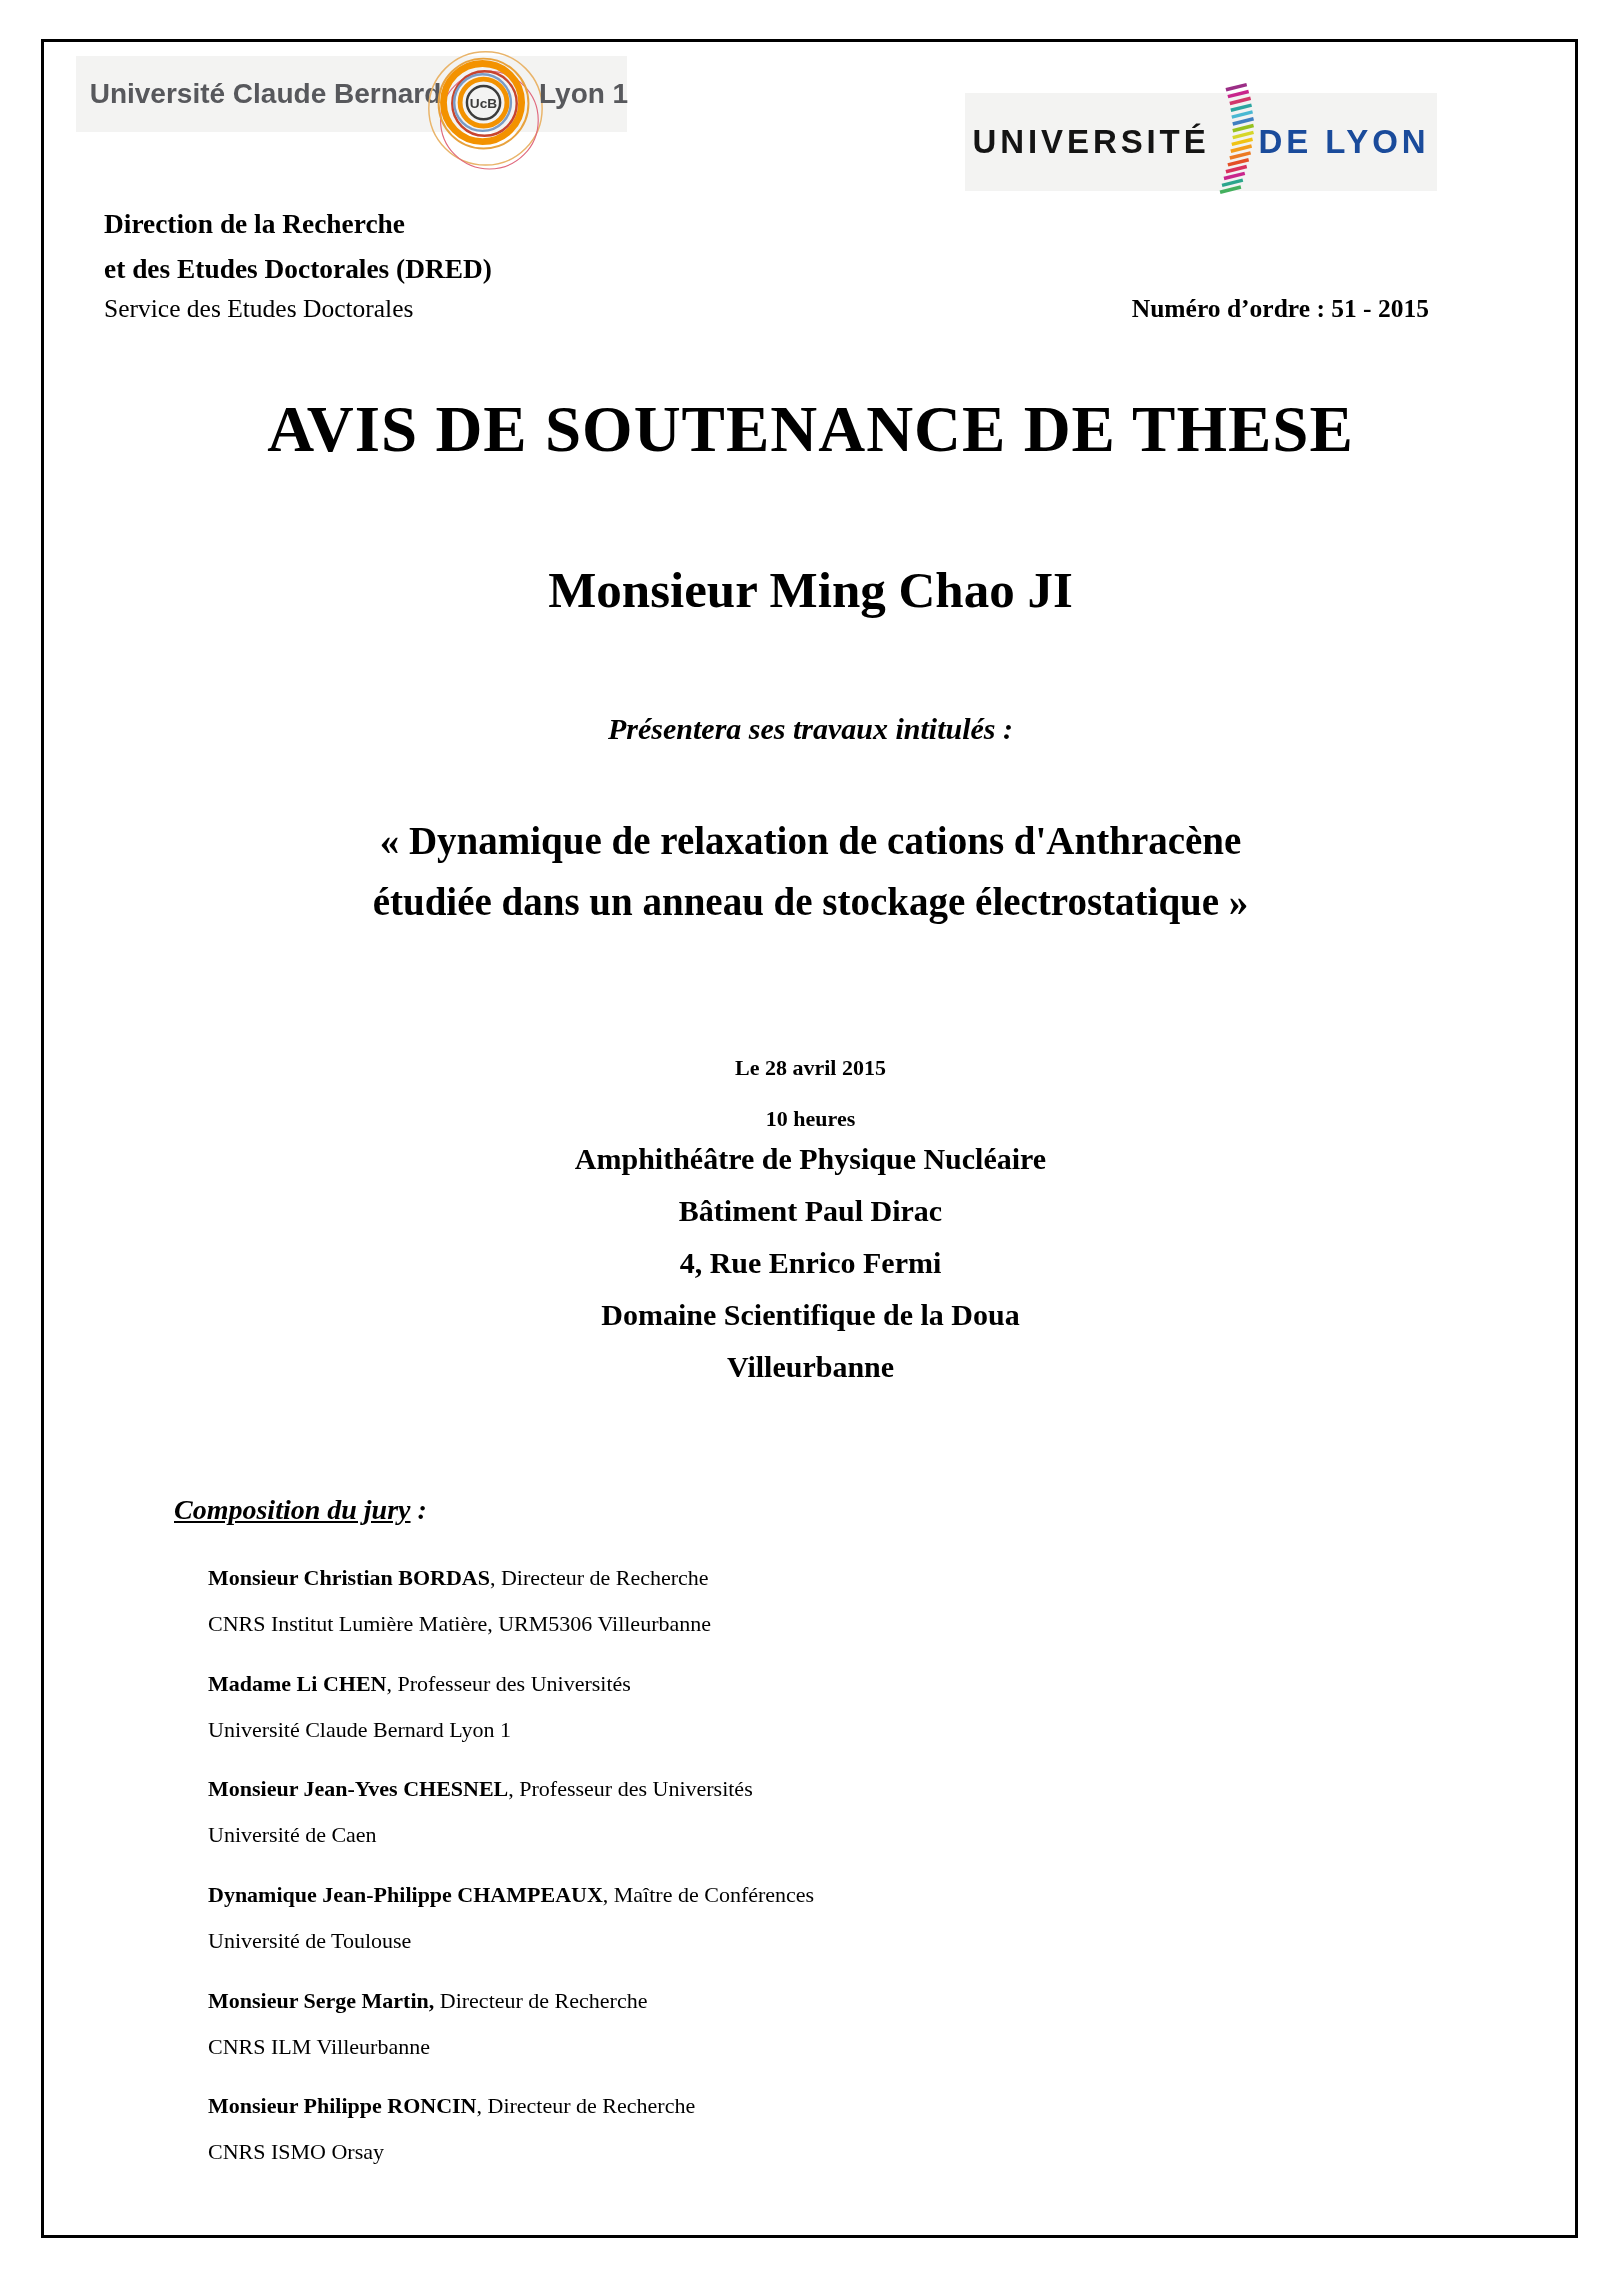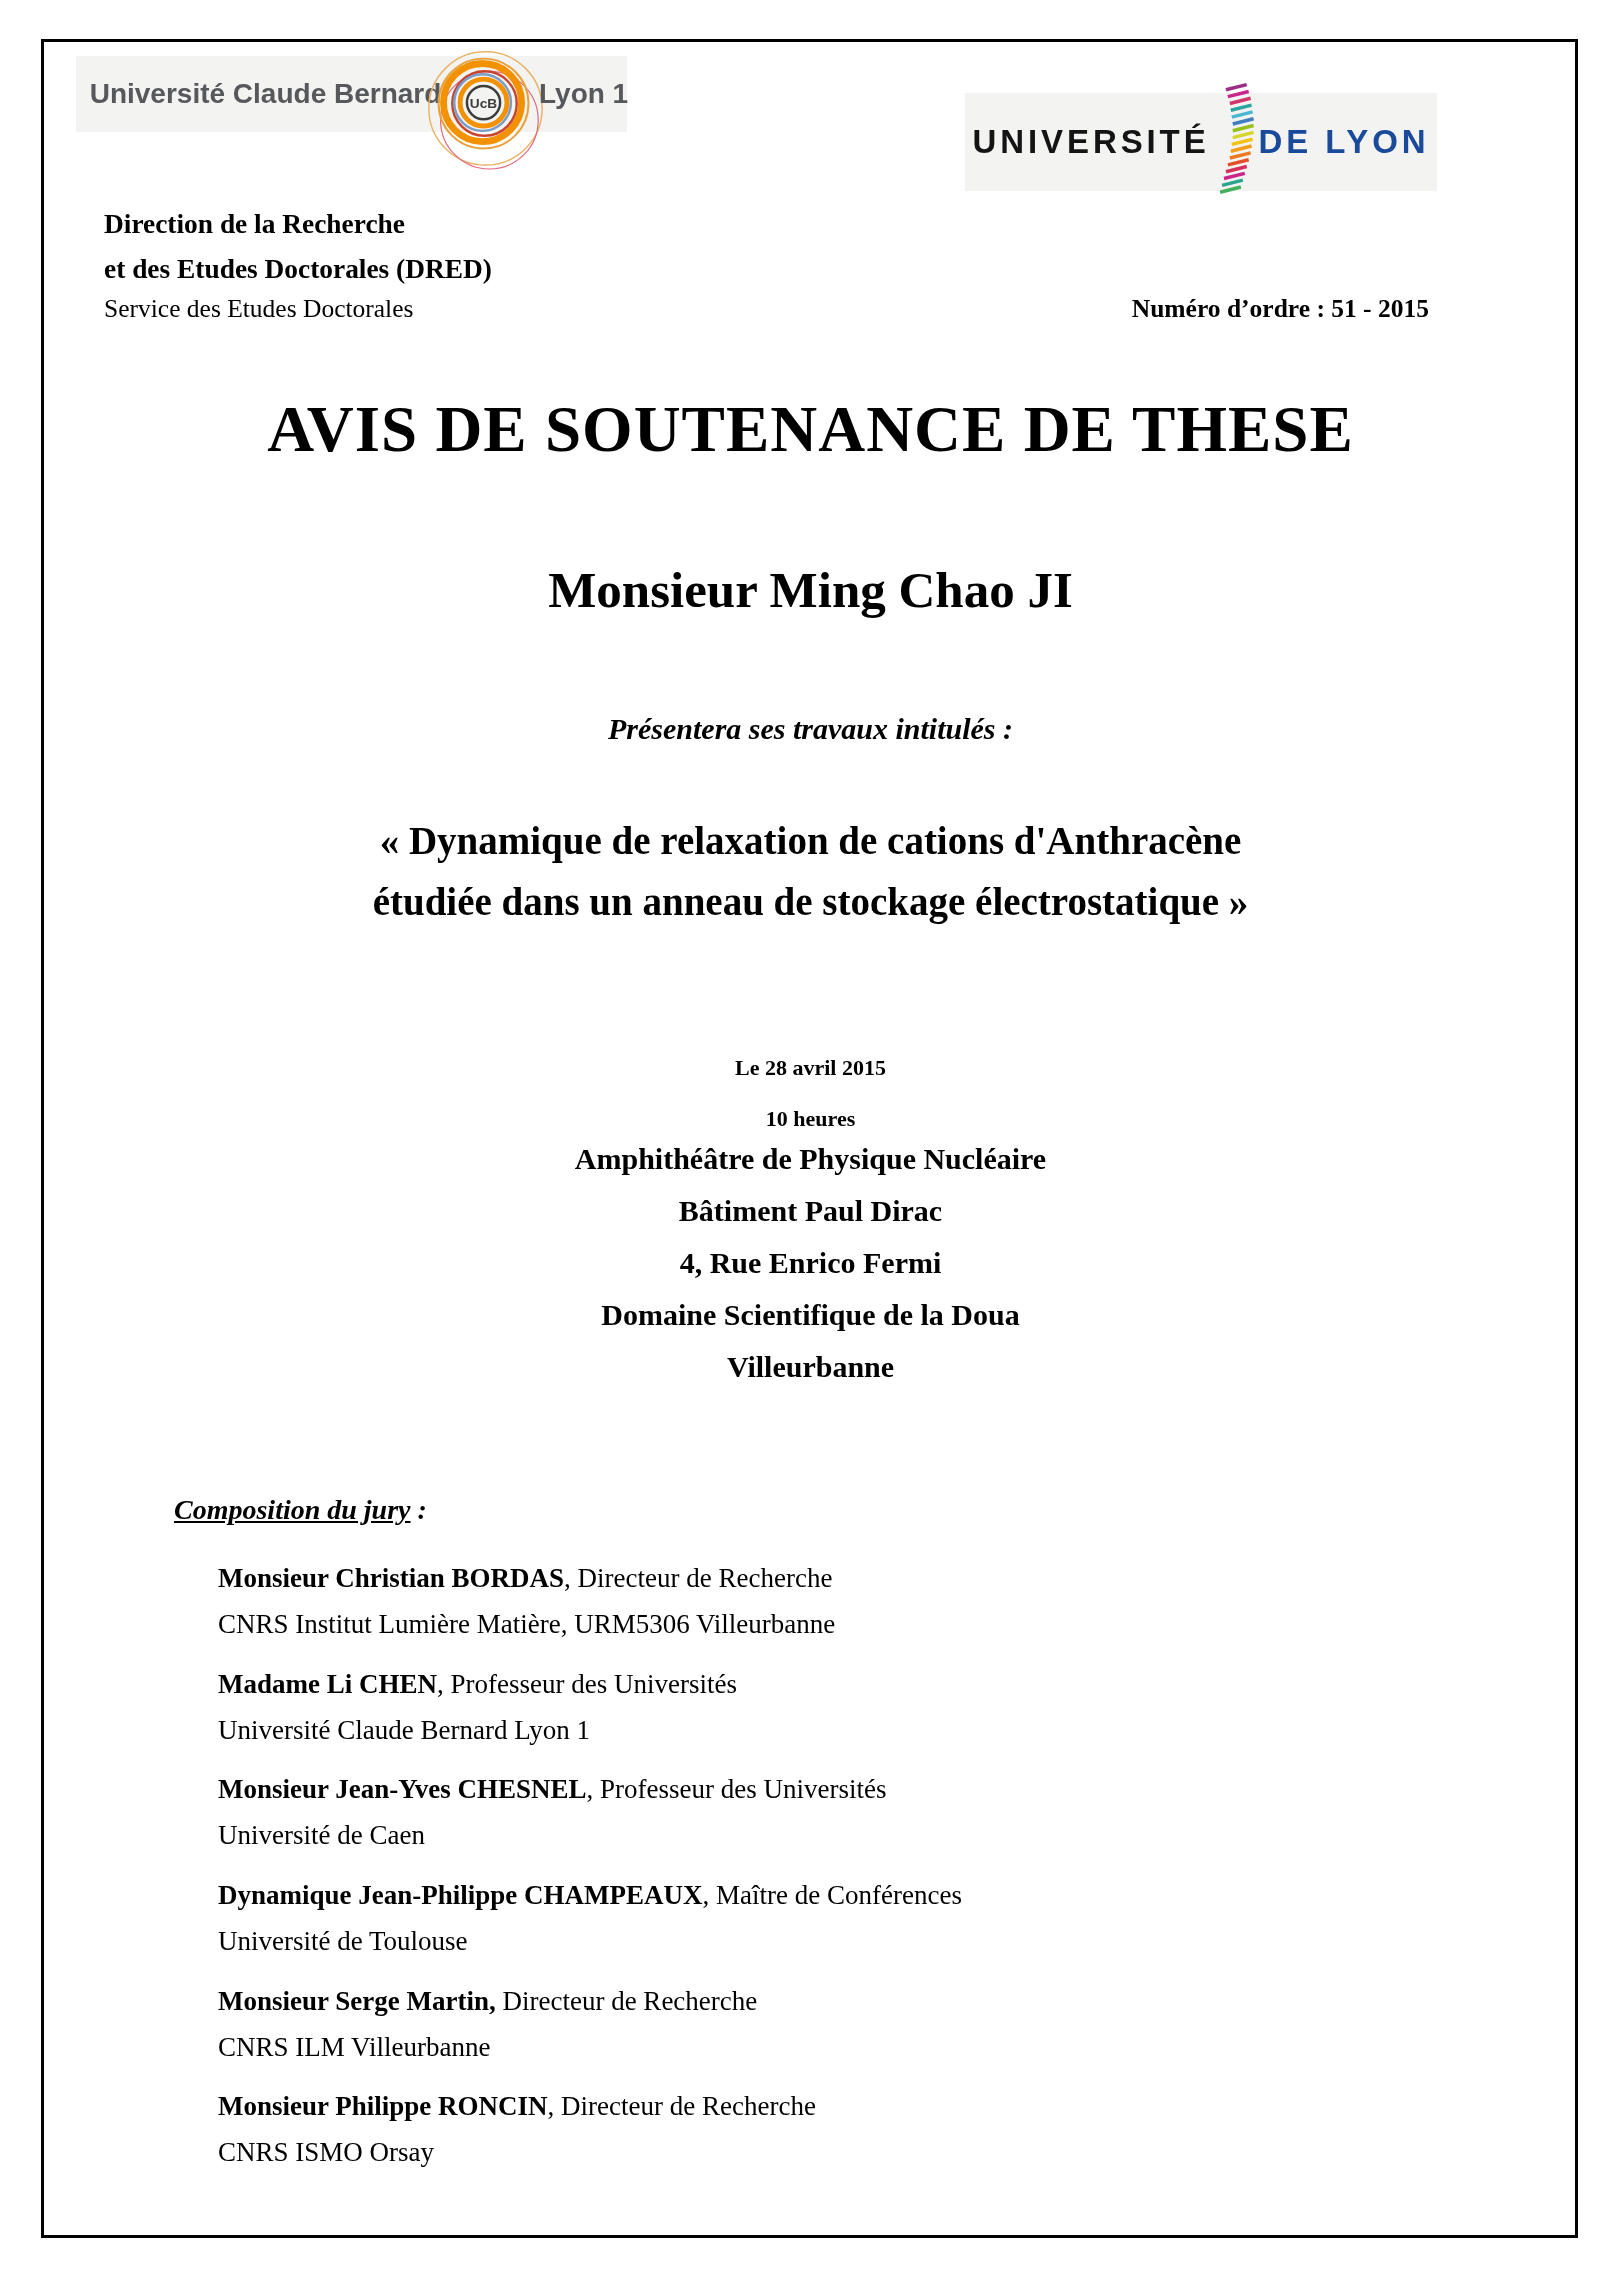--- a/index.html
+++ b/index.html
@@ -89,22 +89,22 @@
   .location    { top: 1133px; font-size: 30px; line-height: 52px; }
   
   .jury-heading {
     position: absolute;
     left: 174px; top: 1482px;
     font-size: 28px; font-weight: bold; font-style: italic; margin-top: 12px;
   }
   .jury-heading .underlined { text-decoration: underline; }
   .jury-list {
     position: absolute;
-    left: 218px; top: 1555px;
-    font-size: 27px; line-height: 46px;
+    left: 208px; top: 1555px;
+    font-size: 22px; line-height: 46px;
   }
   .jury-member { margin-bottom: 13.7px; }
   .jury-name { font-weight: bold; }
 </style>
 </head>
 <body>
 
 <div class="page">
   <div class="page-border"></div>
 

